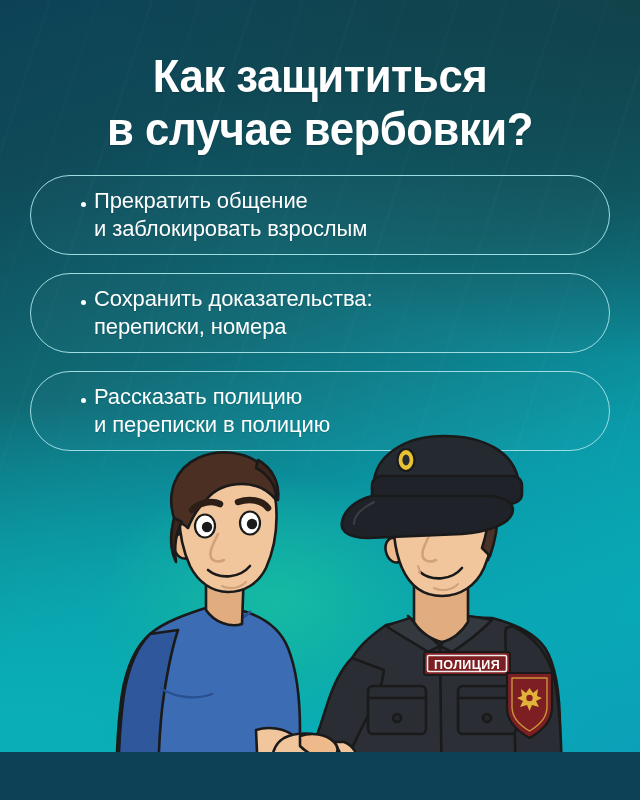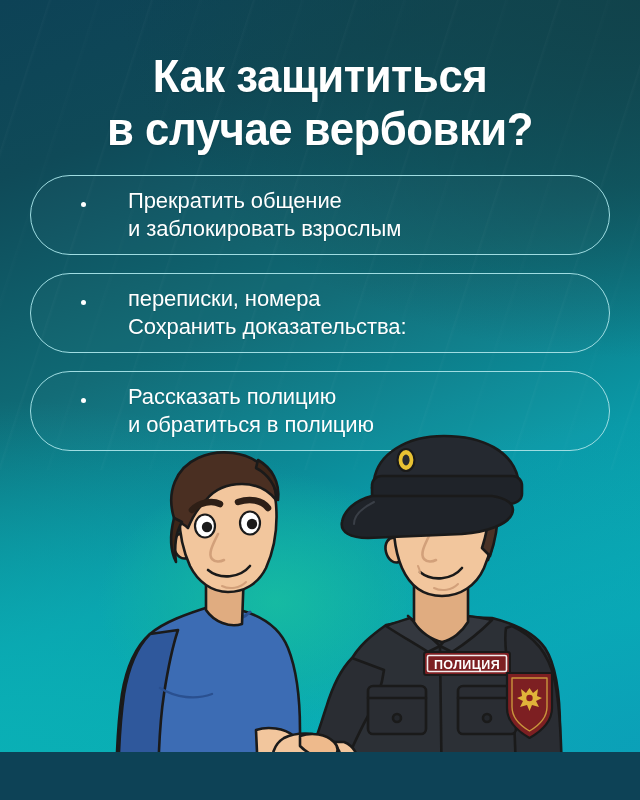--- a/index.html
+++ b/index.html
@@ -77,21 +77,21 @@
   #box2{top:273px;}
   #box3{top:371px;}
   .bullet{
     width:5px;height:5px;border-radius:50%;
     background:#ffffff;flex:0 0 auto;
     margin-left:50px;margin-right:0;
     align-self:flex-start;margin-top:26px;
   }
   .box-text{
     color:#ffffff;font-size:22px;line-height:28px;
-    margin-left:42px;font-weight:normal;
+    margin-left:8px;font-weight:normal;
     letter-spacing:-0.1px;
     text-shadow:0 1px 1px rgba(0,0,0,.12);
   }
   .box-text span{display:block;}
 
   
   #art{position:absolute;left:0;top:430px;width:640px;height:370px;}
 </style>
 </head>
 <body>
@@ -113,30 +113,30 @@
     <span class="bullet"></span>
     <div class="box-text">
       <span>Прекратить общение</span>
       <span>и заблокировать взрослым</span>
     </div>
   </div>
 
   <div class="box" id="box2">
     <span class="bullet"></span>
     <div class="box-text">
+      <span>Сохранить доказательства:</span>
       <span>переписки, номера</span>
-      <span>Сохранить доказательства:</span>
     </div>
   </div>
 
   <div class="box" id="box3">
     <span class="bullet"></span>
     <div class="box-text">
       <span>Рассказать полицию</span>
-      <span>и обратиться в полицию</span>
+      <span>и переписки в полицию</span>
     </div>
   </div>
 
   <svg id="art" viewBox="0 0 640 370">
     <defs>
       <clipPath id="frame">
           <rect x="0" y="0" width="640" height="370"></rect>
         </clipPath>
     </defs>
     <g clip-path="url(#frame)" stroke="#1a1a1a" stroke-width="2.6" stroke-linejoin="round" stroke-linecap="round">

